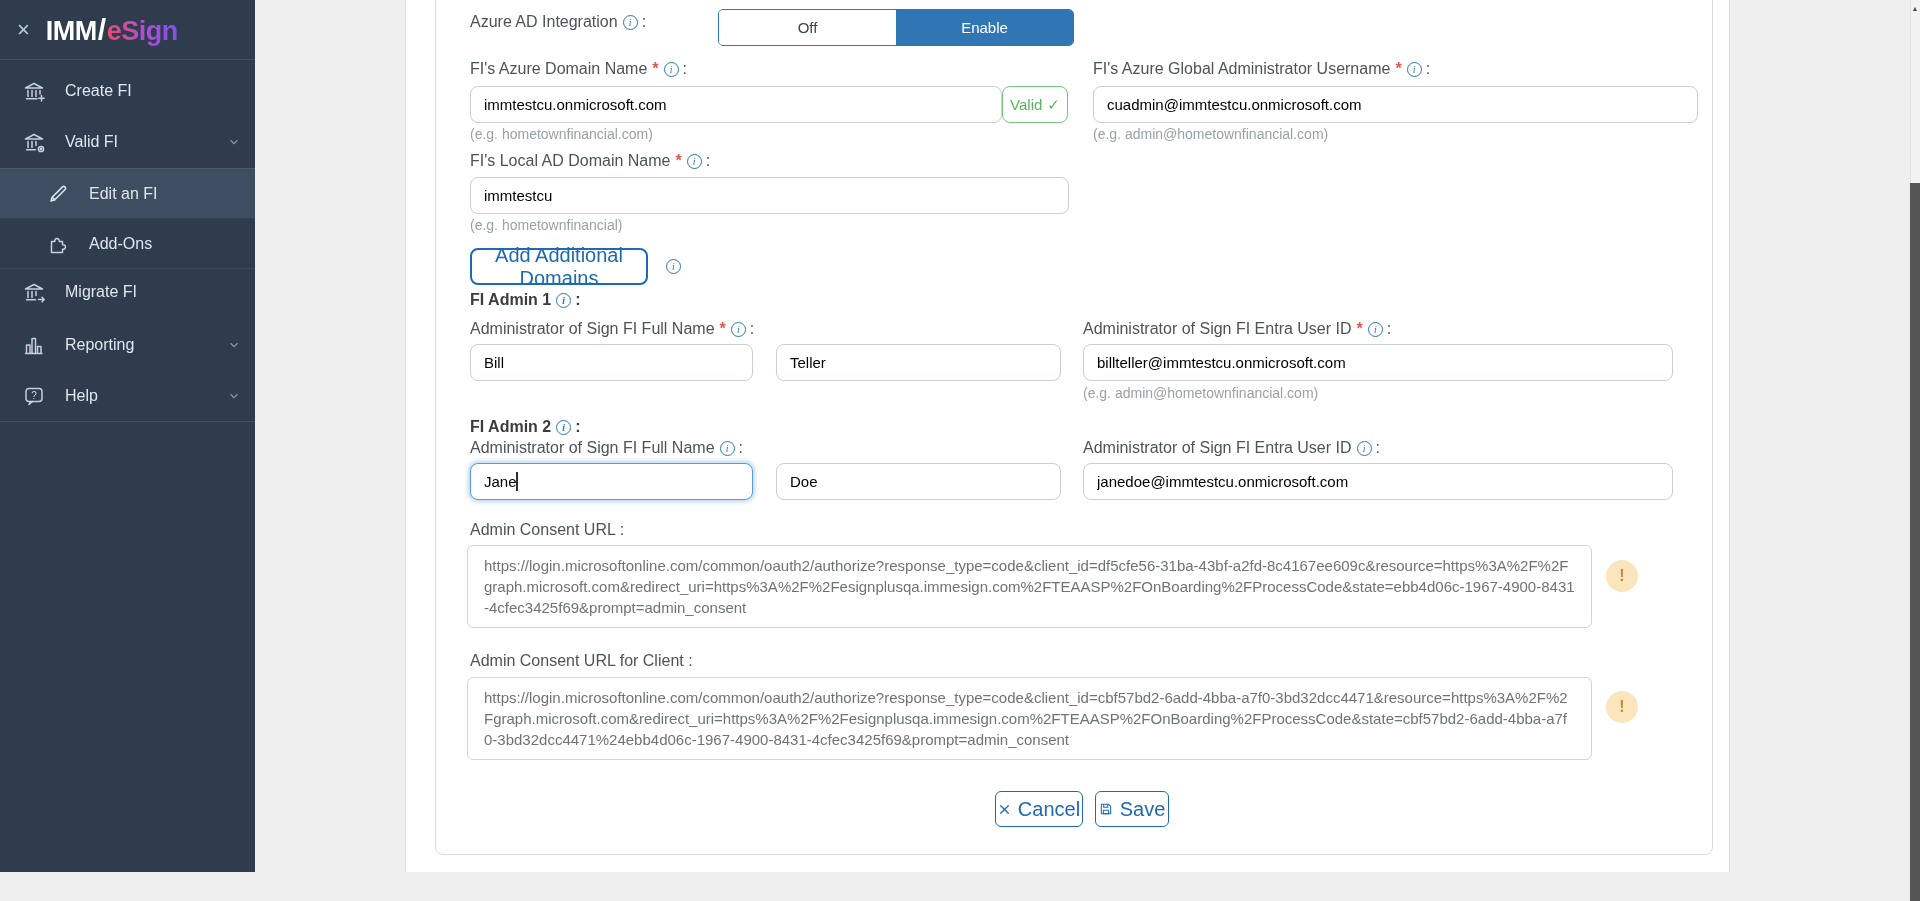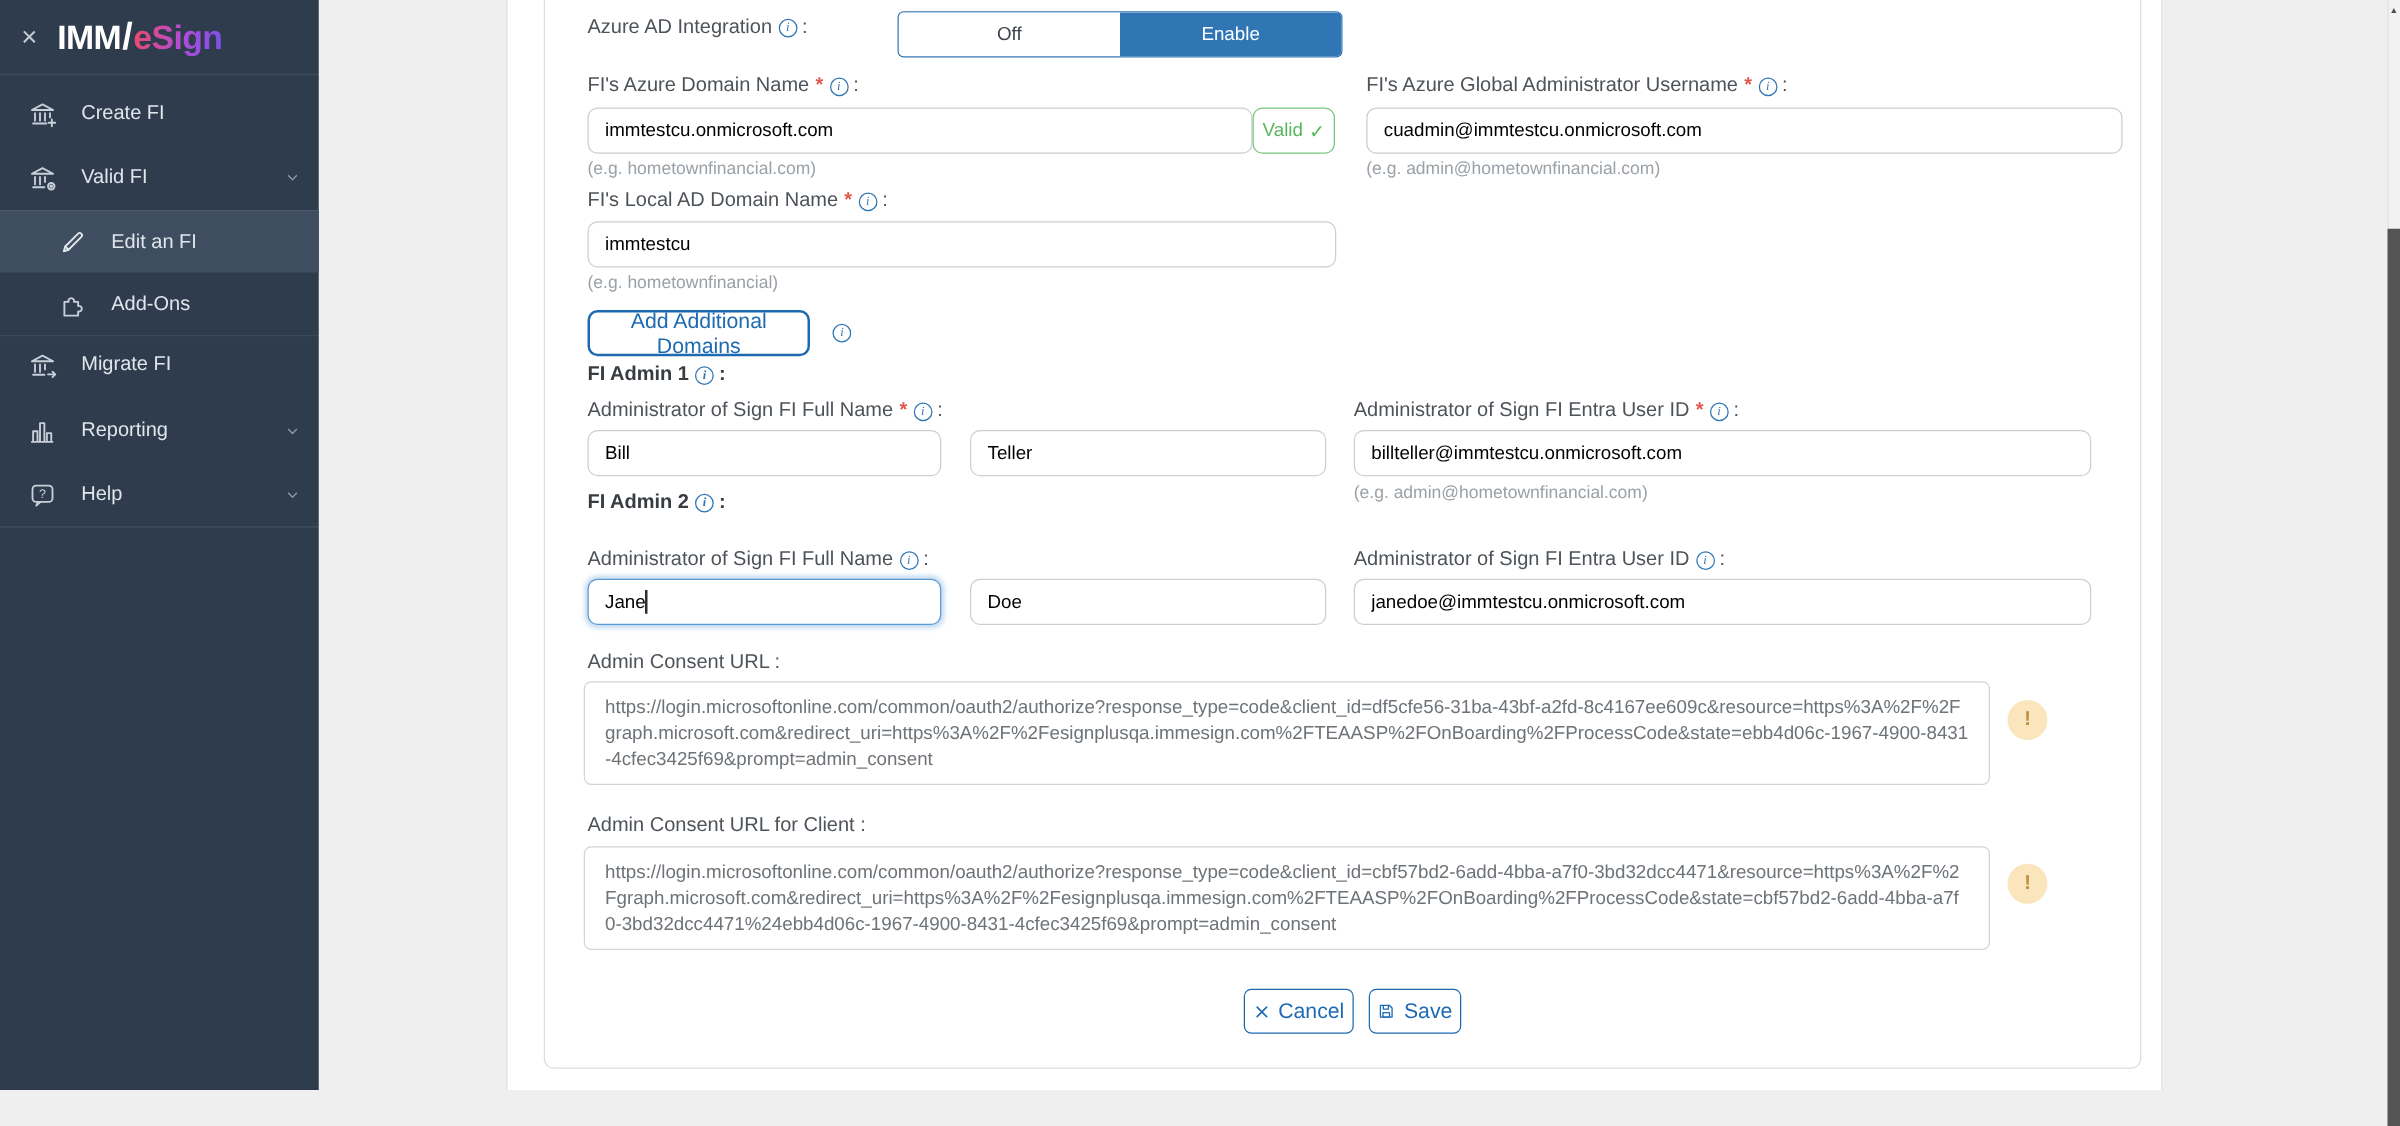--- a/index.html
+++ b/index.html
@@ -52,21 +52,21 @@
   .toggle-off { flex:1; background:#ffffff; color:#3c434a; display:flex; align-items:center; justify-content:center;
                 font-size:15px; cursor:pointer; }
   .toggle-on { flex:1; background:#3076b5; color:#ffffff; display:flex; align-items:center; justify-content:center;
                font-size:15px; cursor:pointer; }
 
   .valid-badge { width:66px; height:37px; border:1px solid #76c87a; border-radius:8px; background:#fff;
                  color:#58b65c; font-size:15px; display:flex; align-items:center; justify-content:center; gap:5px; }
 
   .btn { display:inline-flex; align-items:center; justify-content:center; gap:7px; height:37px;
          background:#ffffff; border:2px solid #1e6ab1; border-radius:8px; color:#1e6ab1;
-         font-size:17px; font-family:"Liberation Sans",sans-serif; cursor:pointer; }
+         font-size:20px; font-family:"Liberation Sans",sans-serif; cursor:pointer; }
   .btn.thin { border-width:1.5px; border-radius:6px; height:36px; }
 
   .urlbox { width:1125px; min-height:76px; border:1px solid #d0d5d9; border-radius:6px; background:#fff;
             padding:9px 16px; }
   .urltext { font-size:15px; line-height:21px; color:#6e7378; word-break:break-all; }
   .warn { width:32px; height:32px; border-radius:50%; background:#fbe5bd; color:#bf8f3f; font-weight:bold;
           font-size:16px; display:flex; align-items:center; justify-content:center; cursor:pointer; }
 
   
   .sb-track { left:1910px; top:0; width:10px; height:901px; background:#f2f2f2; border-left:1px solid #e2e2e2; }
@@ -228,21 +228,21 @@
 
   <div class="abs flabel" style="left:1083px; top:320px;">
     <span>Administrator of Sign FI Entra User ID</span>
     <span class="req">*</span>
     <span class="info">i</span>
     <span class="colon">:</span>
   </div>
   <input class="abs tinput" style="left: 1083px; top: 344px; width: 590px;" value="billteller@immtestcu.onmicrosoft.com">
   <div class="abs hint" style="left:1083px; top:385px;">(e.g. admin@hometownfinancial.com)</div>
 
-  <div class="abs flabel bold" style="left:470px; top:393px;">
+  <div class="abs flabel bold" style="left:470px; top:418px;">
     <span>FI Admin 2</span>
     <span class="info">i</span>
     <span class="colon">:</span>
   </div>
 
   <div class="abs flabel" style="left:470px; top:439px;">
     <span>Administrator of Sign FI Full Name</span>
     <span class="info">i</span>
     <span class="colon">:</span>
   </div>

